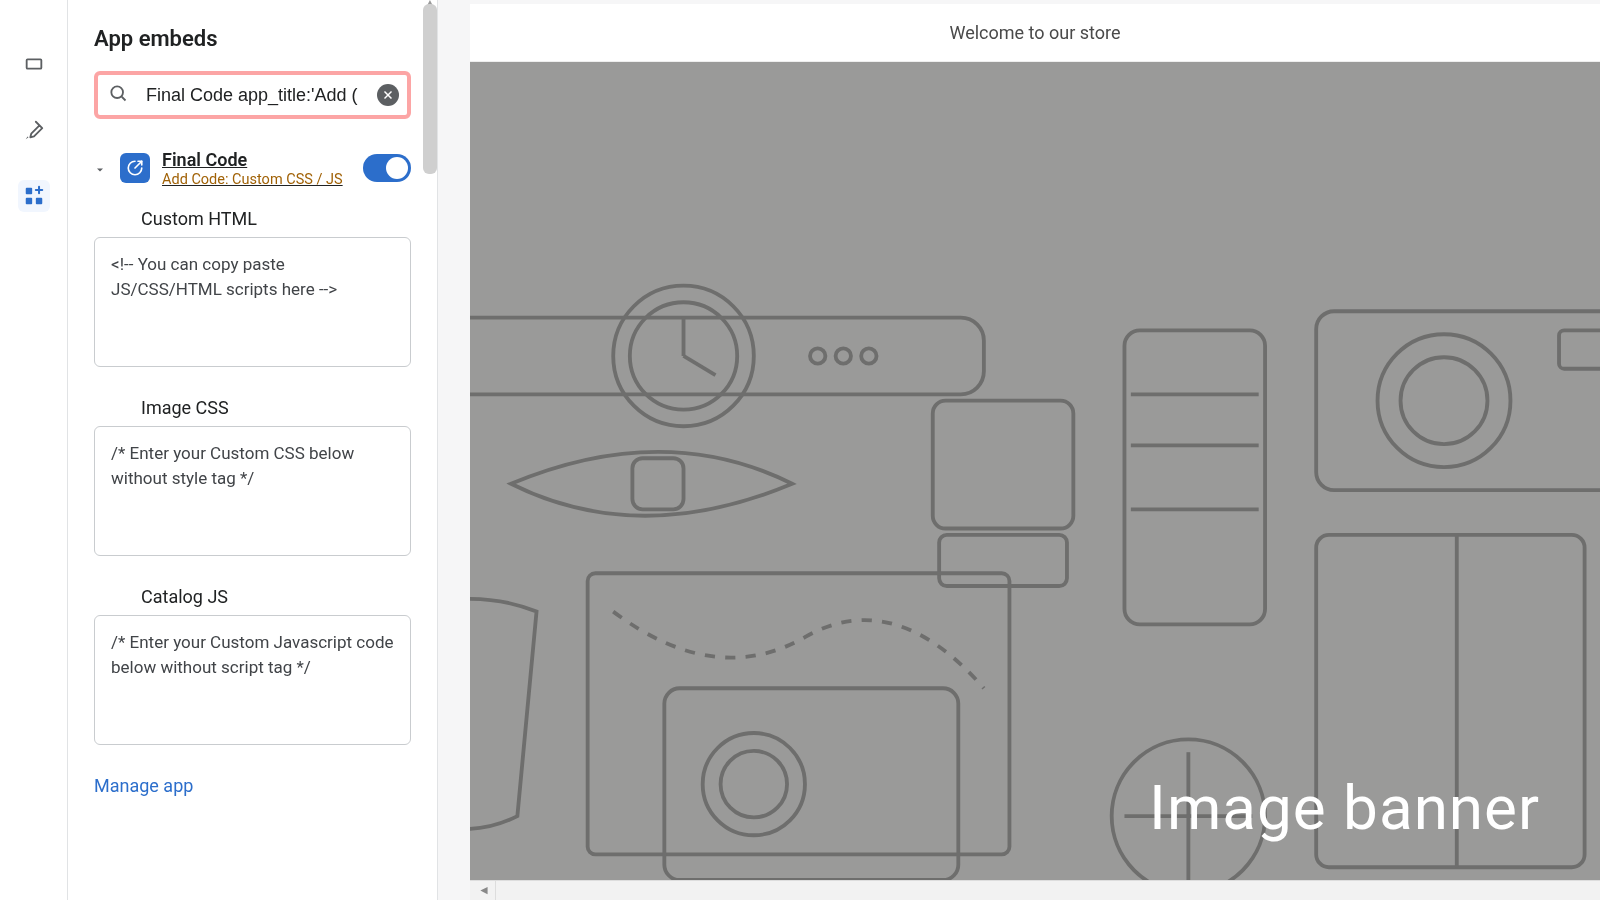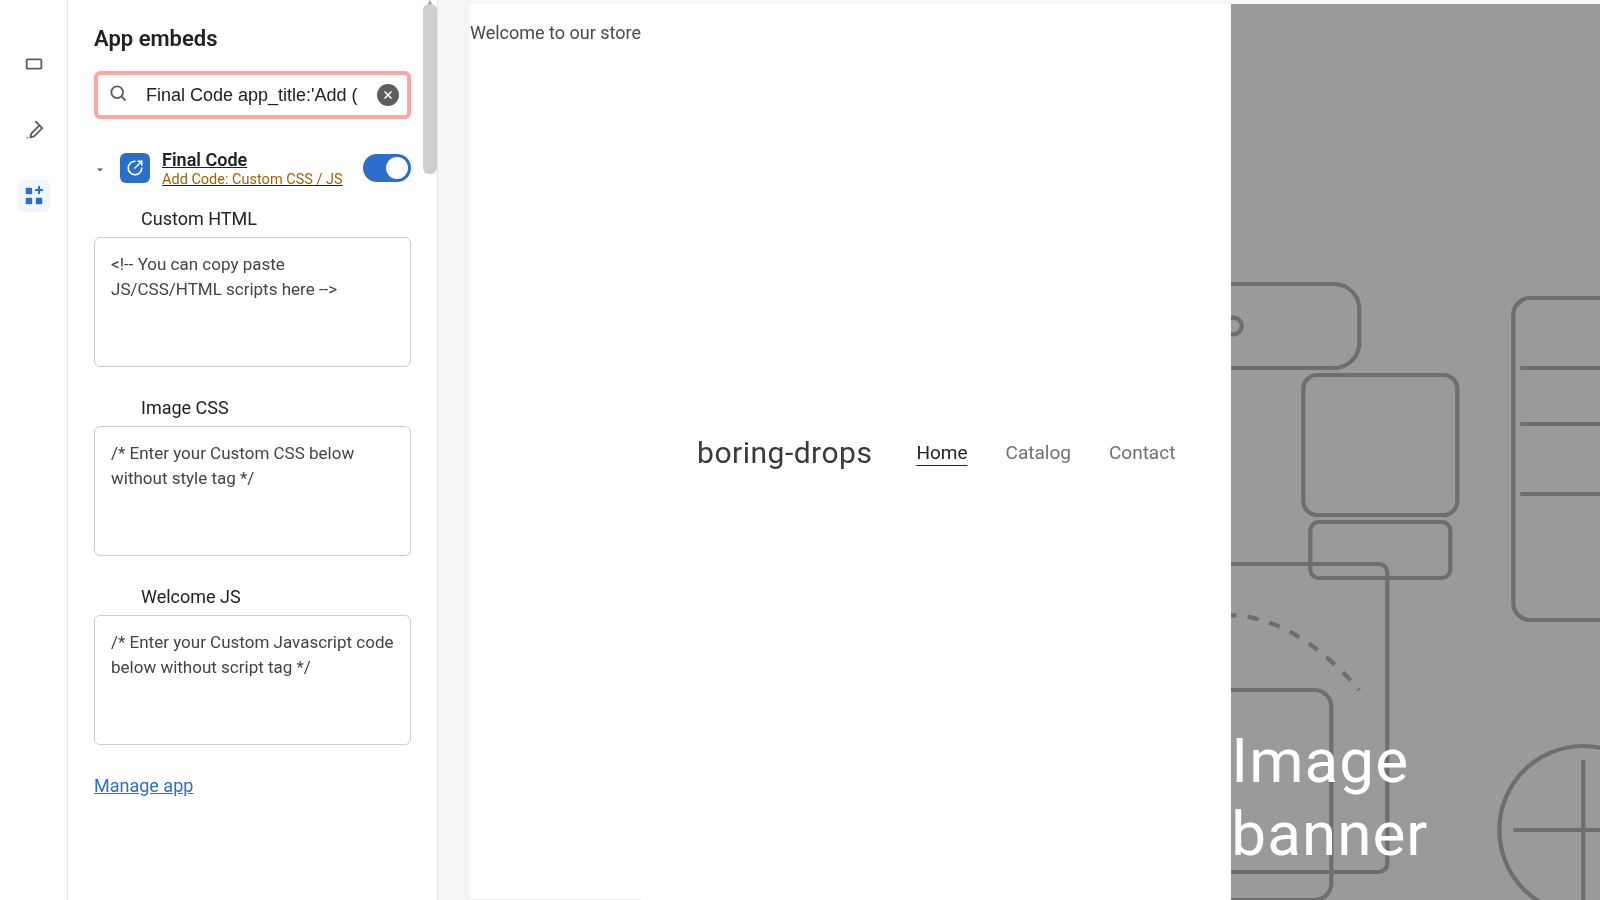--- a/index.html
+++ b/index.html
@@ -143,21 +143,20 @@
     font-size:17px;
     line-height:1.5;
     color:#414448;
     resize:none;
     font-family:inherit;
     background:#fff;
   }
 
   .manage-link {
     color:#2c6ecb;
-    text-decoration:underline;
     font-size:18px;
     cursor:pointer;
   }
 
   
   .panel-scroll-hint {
     position:absolute;
     top:4px; right:0;
     width:14px; height:170px;
     background:#cfcfcf;
@@ -176,21 +175,21 @@
     background:#f6f6f7;
     padding: 4px 0 0 4px;
     position:relative;
     overflow:hidden;
   }
   .preview-frame {
     background:#fff;
     margin-left:28px;
     height: 100%;
     display:flex;
-    flex-direction:row;
+    flex-direction:column;
   }
   .announcement {
     text-align:center;
     font-size:18px;
     color:#4a4a4a;
     padding:18px 0;
     border-bottom:1px solid #eee;
   }
   .site-header {
     display:flex;
@@ -219,21 +218,21 @@
   }
   .banner svg {
     position:absolute;
     inset:0;
     width:100%;
     height:100%;
   }
   .banner-text {
     position:absolute;
     right:60px;
-    bottom:30px;
+    bottom:36px;
     font-size:62px;
     color:#fff;
     font-weight:400;
     letter-spacing:1px;
   }
   .preview-hscroll {
     height:20px;
     background:#f2f2f2;
     border-top:1px solid #ddd;
     position:relative;
@@ -337,42 +336,34 @@
       <div class="field-label">Custom HTML</div>
       <textarea class="field-box" style="">&lt;!-- You can copy paste JS/CSS/HTML scripts here --&gt;</textarea>
     </div>
 
     <div class="field-group">
       <div class="field-label">Image CSS</div>
       <textarea class="field-box" style="">/* Enter your Custom CSS below without style tag */</textarea>
     </div>
 
     <div class="field-group">
-      <div class="field-label">Welcome JS</div>
+      <div class="field-label">Catalog JS</div>
       <textarea class="field-box" style="">/* Enter your Custom Javascript code below without script tag */</textarea>
     </div>
 
     <div class="manage-link">Manage app</div>
 
   </div>
 </div>
 
 <div class="preview">
   <div class="preview-frame">
 
     <div class="announcement">Welcome to our store</div>
 
-    <div class="site-header">
-      <div class="site-logo">boring-drops</div>
-      <nav class="site-nav">
-        <a href="#" class="active">Home</a>
-        <a href="#">Catalog</a>
-        <a href="#">Contact</a>
-      </nav>
-    </div>
 
     <div class="banner">
       <svg viewBox="0 0 1100 640" preserveAspectRatio="xMidYMid slice">
         <rect width="1100" height="640" fill="#9a9a99"></rect>
         <g fill="none" stroke="#6e6e6d" stroke-width="3">
 
           <rect x="40" y="200" width="470" height="60" rx="18"></rect>
           <circle cx="275" cy="230" r="55"></circle>
           <circle cx="275" cy="230" r="42"></circle>
           <line x1="275" y1="230" x2="275" y2="200"></line>

